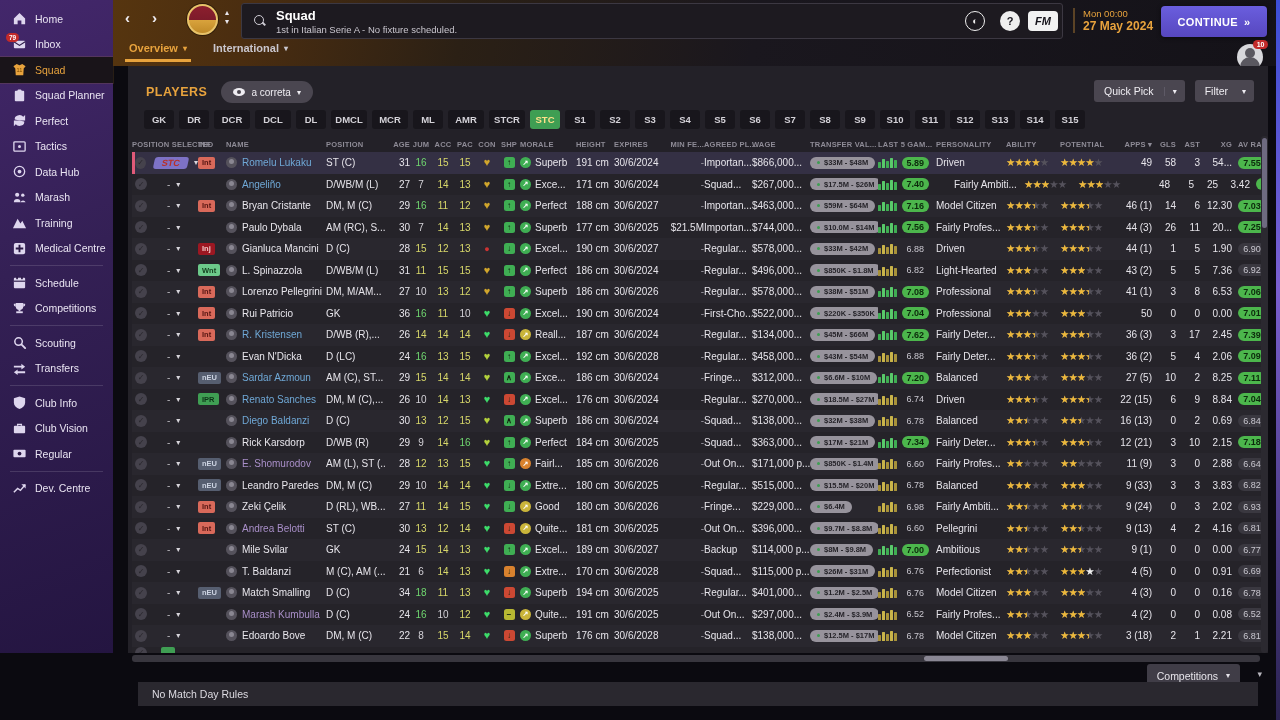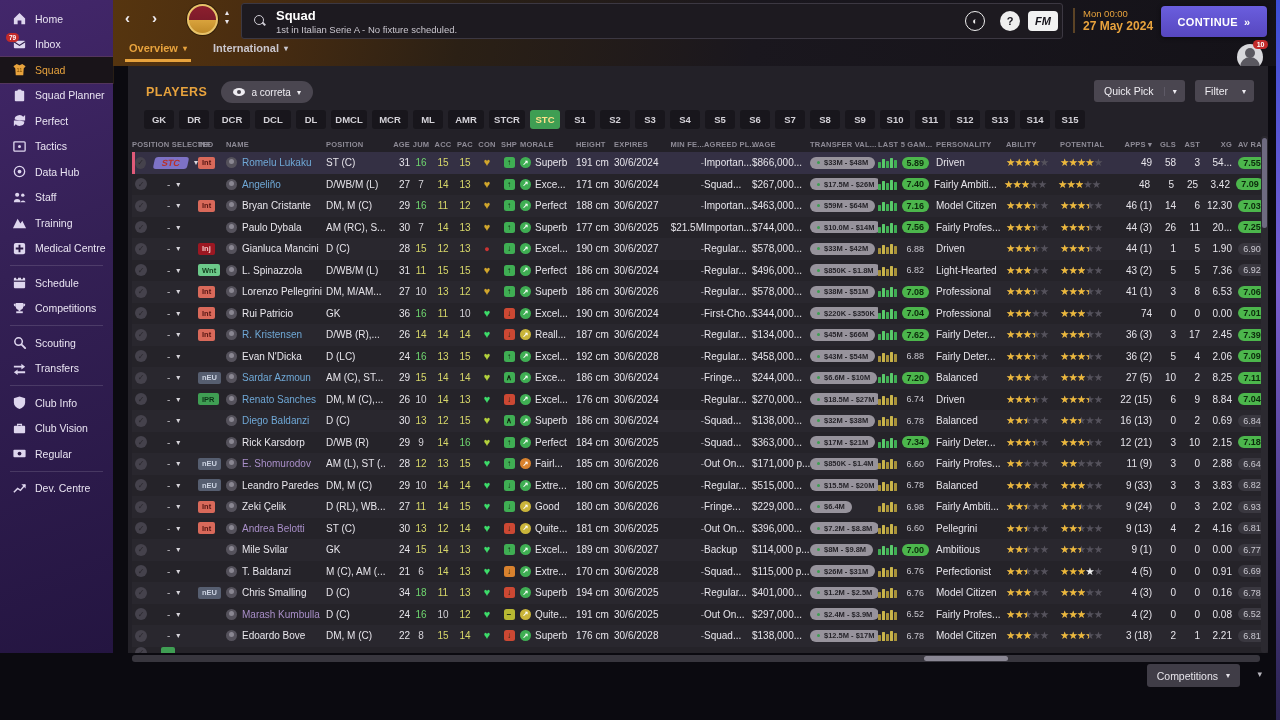--- a/index.html
+++ b/index.html
@@ -221,21 +221,21 @@
       <div class="sb-item">
     <span class="sb-ico">
 
       <svg width="15" height="15" viewBox="0 0 16 16" fill="currentColor">
             <circle cx="5.5" cy="5" r="2.2"></circle>
             <path d="M2 13 A3.5 3.5 0 0 1 9 13 Z"></path>
             <circle cx="11.5" cy="5.5" r="1.8"></circle>
             <path d="M9 13 A3 3 0 0 1 14.5 13 Z"></path>
           </svg>
     </span>
-    <span>Staff</span>
+    <span>Marash</span>
   </div>
       <div class="sb-item">
     <span class="sb-ico">
 
       <svg width="15" height="15" viewBox="0 0 16 16" fill="currentColor">
             <path d="M1 14 L6 4 L9 9 L11 6 L15 14 Z"></path>
           </svg>
     </span>
     <span>Training</span>
   </div>
@@ -576,21 +576,21 @@
           </div>
           <div class="cell " style="width:48px">
             <span>Squad...</span>
           </div>
           <div class="cell " style="width:58px">
             <span>$267,000...</span>
           </div>
           <div class="cell " style="width:68px">
             <span class="val-pill">$17.5M - $26M</span>
           </div>
-          <div class="cell " style="width:56px">
+          <div class="cell " style="width:76px">
             <span class="bars">
               <i style="height:6px;background:#3fae53"></i>
               <i style="height:9px;background:#59c96a"></i>
               <i style="height:7px;background:#3fae53"></i>
               <i style="height:10px;background:#59c96a"></i>
               <i style="height:8px;background:#3fae53"></i>
             </span>
             <span class="rate green">7.40</span>
           </div>
           <div class="cell " style="width:70px">
@@ -1029,21 +1029,21 @@
           </div>
           <div class="cell " style="width:38px">190 cm</div>
           <div class="cell " style="width:52px">30/6/2024</div>
           <div class="cell al-r" style="width:38px">
             <span class="dim">-</span>
           </div>
           <div class="cell " style="width:48px">
             <span>First-Cho...</span>
           </div>
           <div class="cell " style="width:58px">
-            <span>$344,000...</span>
+            <span>$522,000...</span>
           </div>
           <div class="cell " style="width:68px">
             <span class="val-pill">$220K - $350K</span>
           </div>
           <div class="cell " style="width:58px">
             <span class="bars">
               <i style="height:6px;background:#3fae53"></i>
               <i style="height:9px;background:#59c96a"></i>
               <i style="height:7px;background:#3fae53"></i>
               <i style="height:10px;background:#59c96a"></i>
@@ -1053,21 +1053,21 @@
           </div>
           <div class="cell " style="width:70px">
             <span>Professional</span>
           </div>
           <div class="cell " style="width:54px">
             <span class="stars">★★★★★<span class="fillstars" style="width:60%">★★★★★</span></span>
           </div>
           <div class="cell " style="width:54px">
             <span class="stars">★★★★★<span class="fillstars" style="width:60%">★★★★★</span></span>
           </div>
-          <div class="cell al-r" style="width:38px">74</div>
+          <div class="cell al-r" style="width:38px">50</div>
           <div class="cell al-r" style="width:24px">0</div>
           <div class="cell al-r" style="width:24px">0</div>
           <div class="cell al-r" style="width:32px">0.00</div>
           <div class="cell al-c" style="width:40px">
             <span class="ratepill green">7.01</span>
           </div>
         </div>
         <div class="trow prow">
           <div class="cell " style="width:66px">
             <span class="chk">✓</span>
@@ -1258,21 +1258,21 @@
           </div>
           <div class="cell " style="width:38px">186 cm</div>
           <div class="cell " style="width:52px">30/6/2024</div>
           <div class="cell al-r" style="width:38px">
             <span class="dim">-</span>
           </div>
           <div class="cell " style="width:48px">
             <span>Fringe...</span>
           </div>
           <div class="cell " style="width:58px">
-            <span>$244,000...</span>
+            <span>$312,000...</span>
           </div>
           <div class="cell " style="width:68px">
             <span class="val-pill">$6.6M - $10M</span>
           </div>
           <div class="cell " style="width:58px">
             <span class="bars">
               <i style="height:6px;background:#3fae53"></i>
               <i style="height:9px;background:#59c96a"></i>
               <i style="height:7px;background:#3fae53"></i>
               <i style="height:10px;background:#59c96a"></i>
@@ -1796,21 +1796,21 @@
           <div class="cell al-r" style="width:38px">
             <span class="dim">-</span>
           </div>
           <div class="cell " style="width:48px">
             <span>Out On...</span>
           </div>
           <div class="cell " style="width:58px">
             <span>$396,000...</span>
           </div>
           <div class="cell " style="width:68px">
-            <span class="val-pill">$7.2M - $8.8M</span>
+            <span class="val-pill">$9.7M - $8.8M</span>
           </div>
           <div class="cell " style="width:58px">
             <span class="bars">
               <i style="height:6px;background:#a8923a"></i>
               <i style="height:9px;background:#c9b44a"></i>
               <i style="height:7px;background:#a8923a"></i>
               <i style="height:10px;background:#c9b44a"></i>
               <i style="height:8px;background:#a8923a"></i>
             </span>
             <span class="rate grey">6.60</span>
@@ -1986,21 +1986,21 @@
           <div class="cell " style="width:66px">
             <span class="chk">✓</span>
             <span class="possel-dash">-</span>
             <span class="chev-d">▾</span>
           </div>
           <div class="cell " style="width:28px">
             <span class="inf-badge inf-nEU">nEU</span>
           </div>
           <div class="cell " style="width:100px">
             <span class="face"></span>
-            <span class="nm-white">Chris Smalling</span>
+            <span class="nm-white">Match Smalling</span>
           </div>
           <div class="cell " style="width:60px">
             <span>D (C)</span>
           </div>
           <div class="cell al-r" style="width:24px">34</div>
           <div class="cell al-c" style="width:22px">
             <span class="att-hi">18</span>
           </div>
           <div class="cell al-c" style="width:22px">
             <span class="att-mid">11</span>
@@ -2224,16 +2224,19 @@
   <div id="hscroll">
       <div class="thumb"></div>
     </div>
 
   <div id="bottombar">
     <div id="comp-btn">
       <span>Competitions</span>
         <span style="font-size:8px">▾</span>
     </div>
     <div id="mini-chev">▾</div>
+    <div id="rulesbar">
+      <span>No Match Day Rules</span>
+    </div>
   </div>
 
   <div id="edge"></div>
 </div>
 
 </body></html>

